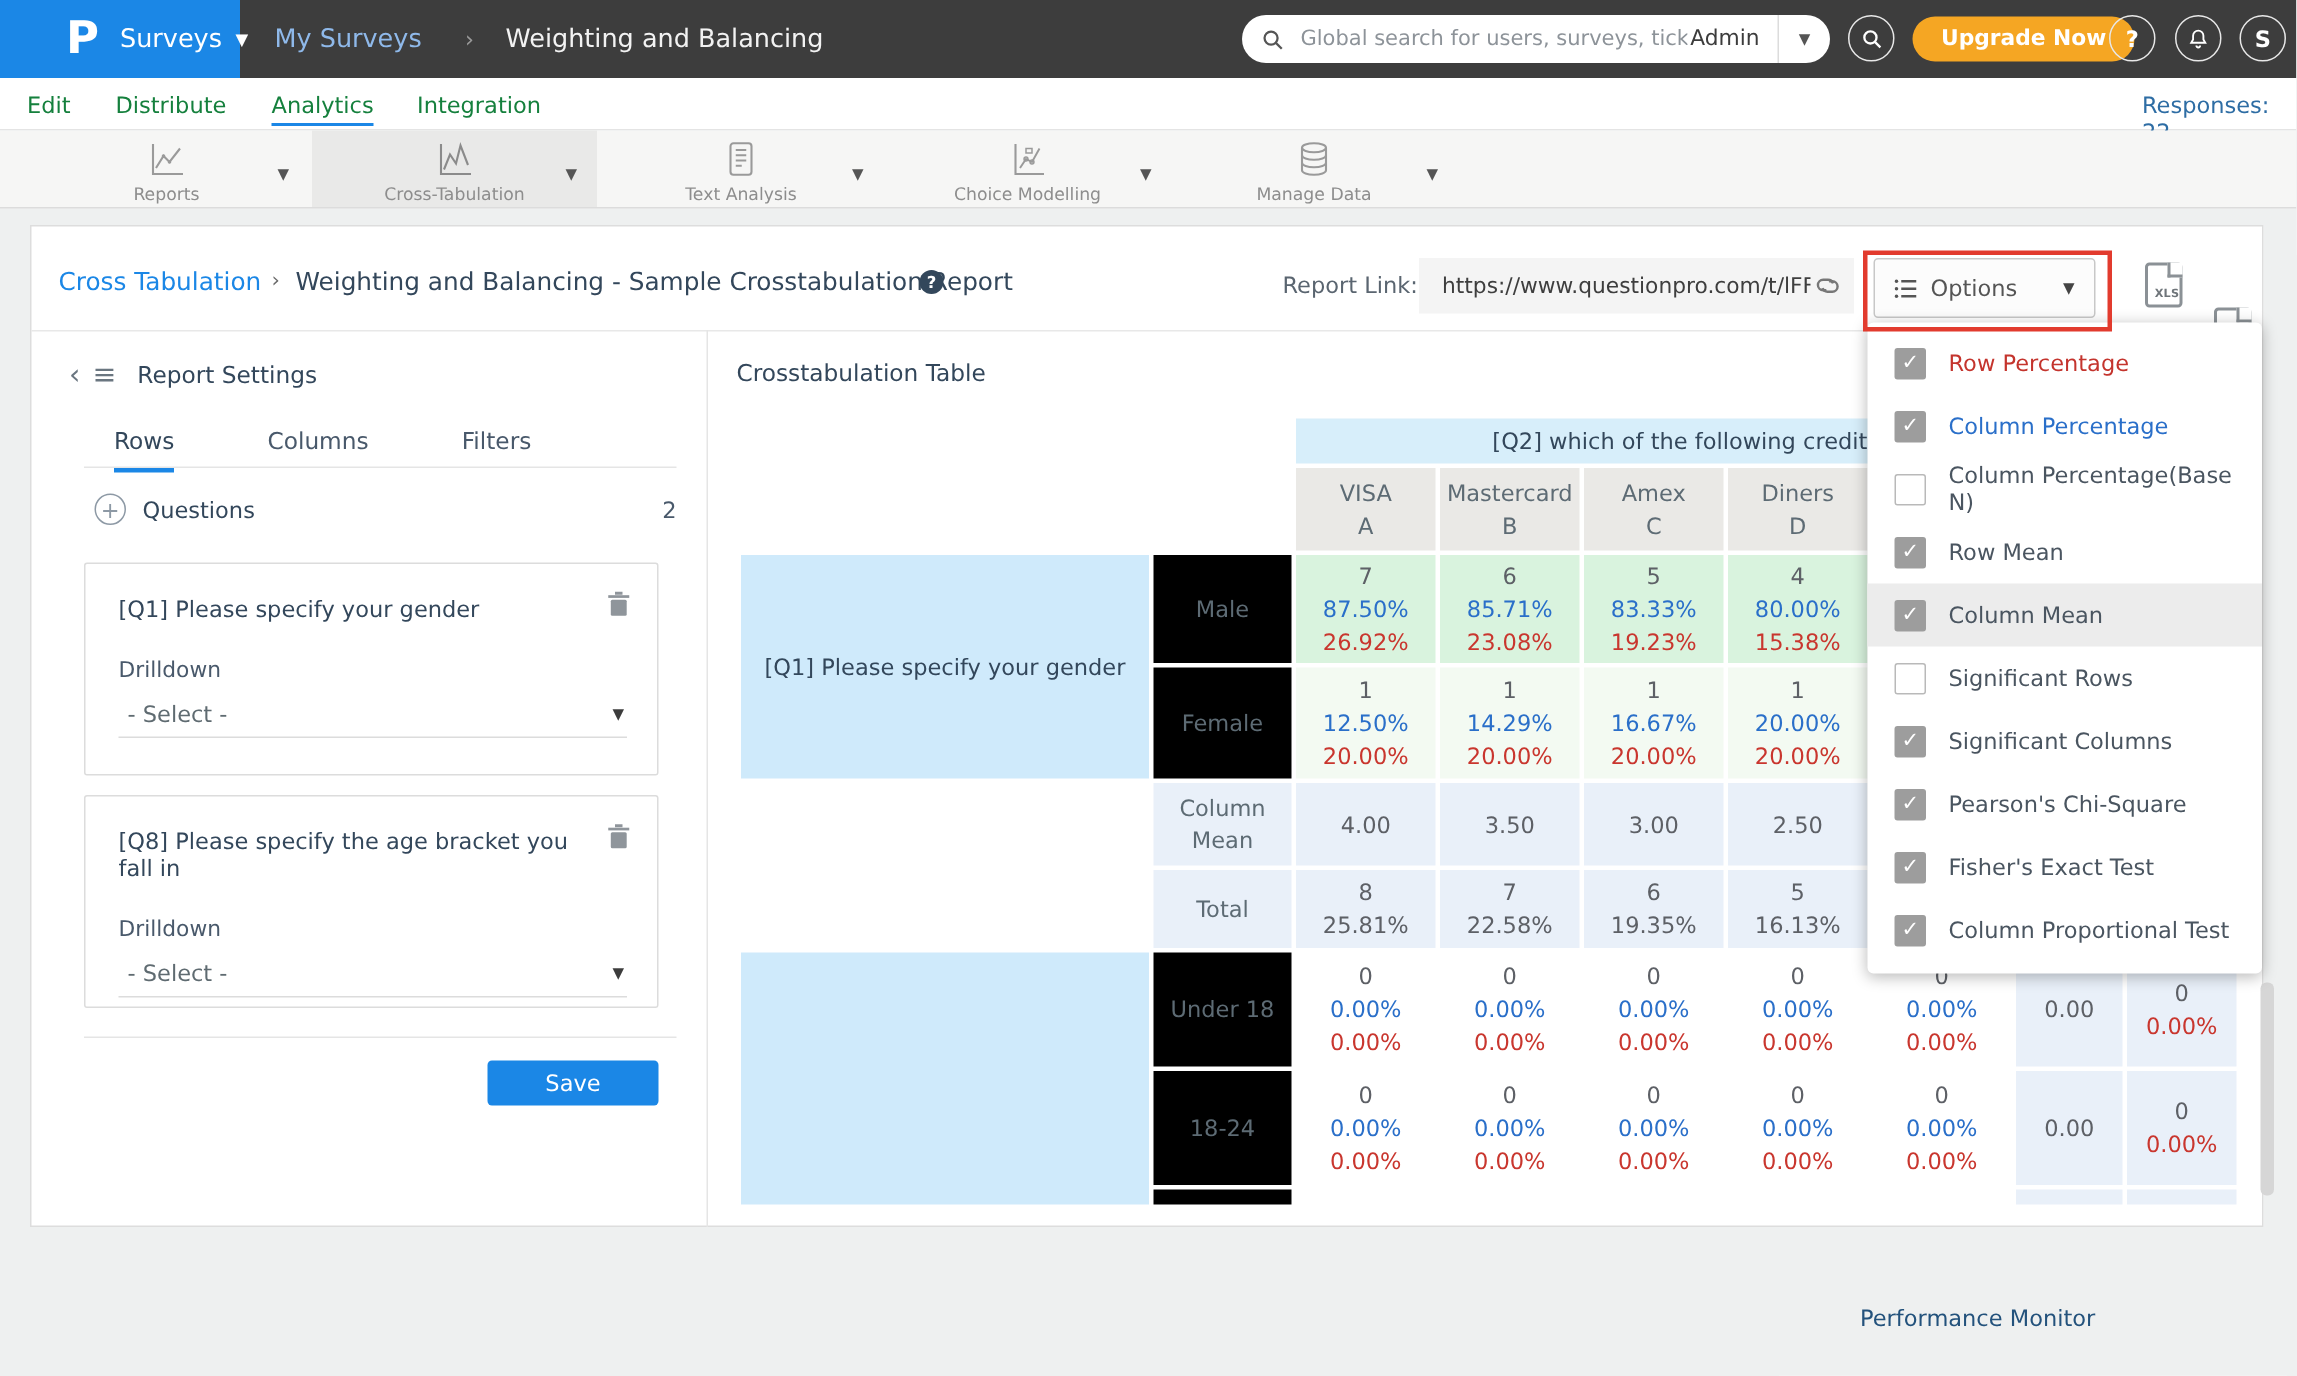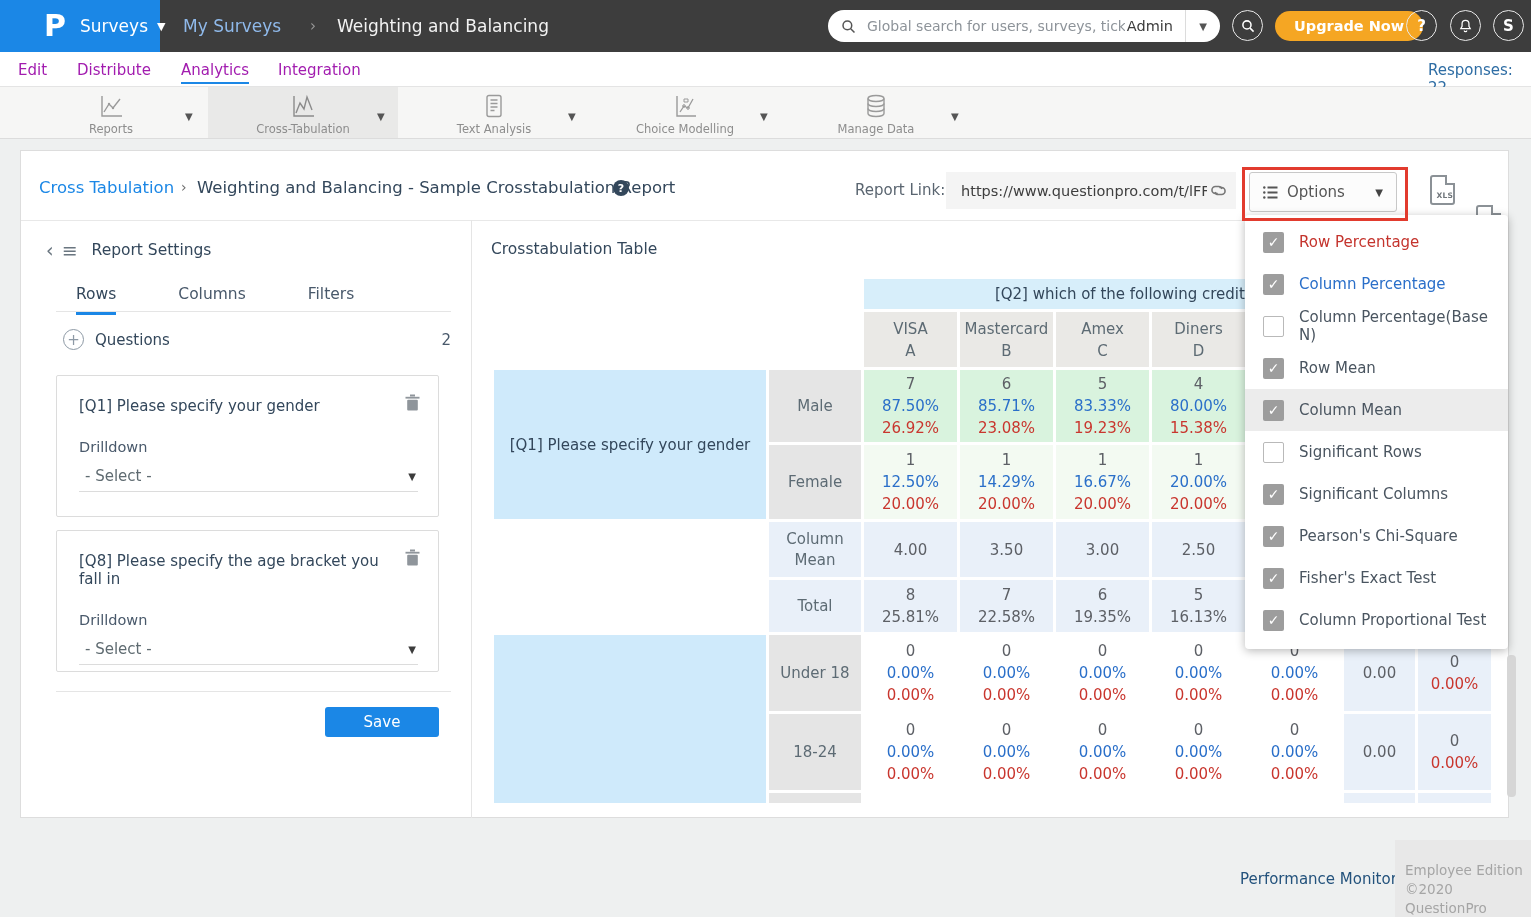--- a/index.html
+++ b/index.html
@@ -21,21 +21,21 @@
   .search-pill input::placeholder{color:#8d9399;}
   .scope{color:#3c3c3c;font-size:14.5px;padding-right:12px;}
   .scope-caret{border-left:1px solid #dcdcdc;width:34px;align-self:stretch;display:flex;align-items:center;justify-content:center;color:#555;font-size:10px;cursor:pointer;}
   .circ{width:31px;height:31px;border:1.5px solid #e8e8e8;border-radius:50%;display:flex;align-items:center;justify-content:center;color:#fff;box-sizing:border-box;cursor:pointer;}
   .upgrade{left:1275px;top:11px;height:30px;background:#f5a623;border-radius:15px;color:#fff;font-size:14.5px;font-weight:bold;display:flex;align-items:center;padding:0 19px;cursor:pointer;}
   .avatar{font-size:15px;font-weight:bold;}
   .qmark{font-size:15px;font-weight:bold;}
 
   
   .nav{left:0;top:52px;width:1531px;height:34px;background:#fff;border-bottom:1px solid #e4e4e4;}
-  .nav a{position:absolute;top:9px;color:#a21caf;font-size:15px;text-decoration:none;cursor:pointer;}
+  .nav a{position:absolute;top:9px;color:#15803d;font-size:15px;text-decoration:none;cursor:pointer;}
   .nav .active{border-bottom:2px solid #1b87e6;padding-bottom:3px;}
   .responses{left:1428px;top:9px;color:#2e6da4;font-size:15px;}
 
   
   .toolbar{left:0;top:87px;width:1531px;height:51px;background:#f6f6f5;border-bottom:1px solid #dcdcdc;}
   .tool-active{left:208px;top:0;width:190px;height:51px;background:#e9e9e8;}
   .tool{width:130px;display:flex;flex-direction:column;align-items:center;cursor:pointer;}
   .tool .tlabel{font-size:11.5px;color:#8d8d8d;margin-top:4px;}
   .tcaret{color:#555;font-size:10px;cursor:pointer;}
 
@@ -80,21 +80,21 @@
   .save-div{left:35px;top:540px;width:395px;height:1px;background:#e5e5e5;}
   .save-btn{left:304px;top:556px;width:114px;height:30px;background:#1b87e6;border-radius:3px;color:#fff;font-size:15px;display:flex;align-items:center;justify-content:center;cursor:pointer;}
 
   
   .xt-title{left:470px;top:89px;color:#33475b;font-size:15.5px;}
   .xt-wrap{left:470px;top:125px;width:1012px;height:527px;overflow:hidden;}
   table.xt{border-collapse:separate;border-spacing:3px;table-layout:fixed;}
   table.xt td{vertical-align:middle;text-align:center;font-size:15px;overflow:hidden;}
   .q2{background:#d7eefa;color:#33475b;white-space:nowrap;}
   .colh{background:#eae9e6;color:#5d6b74;line-height:22px;}
-  .rowlbl{background:#e5e5e5;color:#5d6b74;line-height:21px;}
+  .rowlbl{background:#000000;color:#5d6b74;line-height:21px;}
   .lblq{background:#cfeafb;color:#33475b;}
   .g{background:#d9f3de;}
   .fg{background:#f3faf2;}
   .bl{background:#e9f0f9;color:#5d6b74;line-height:21px;}
   .wh{background:#fff;}
   .blank{background:transparent;}
   .xt .n{color:#5d6066;line-height:22px;}
   .xt .rp{color:#2a6fc9;line-height:22px;}
   .xt .cp{color:#c9362e;line-height:22px;}
   .scroll-thumb{left:1487px;top:655px;width:9px;height:142px;background:#d6d6d6;border-radius:4px;cursor:pointer;}
@@ -569,18 +569,14 @@
         <span class="cb on">✓</span>
         <span class="ml">Fisher's Exact Test</span>
       </div>
     <div class="mi">
         <span class="cb on">✓</span>
         <span class="ml">Column Proportional Test</span>
       </div>
   </div>
 
   <span class="abs perf-link">Performance Monitor</span>
-  <div class="abs ed-box">
-    <div>Employee Edition</div>
-    <div>©2020 QuestionPro</div>
-  </div>
 
 </div>
 
 </body></html>

